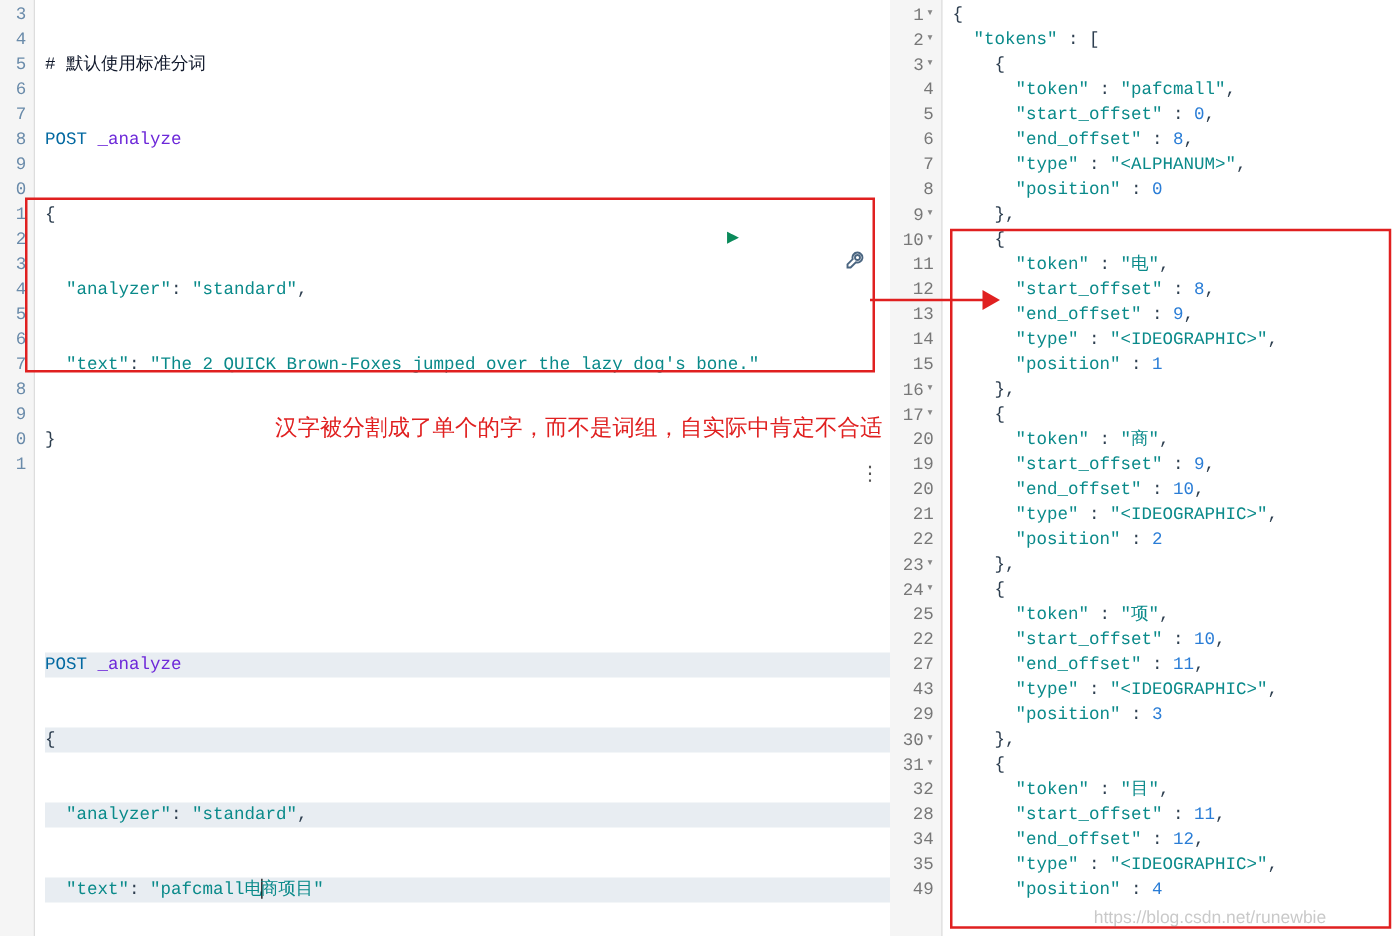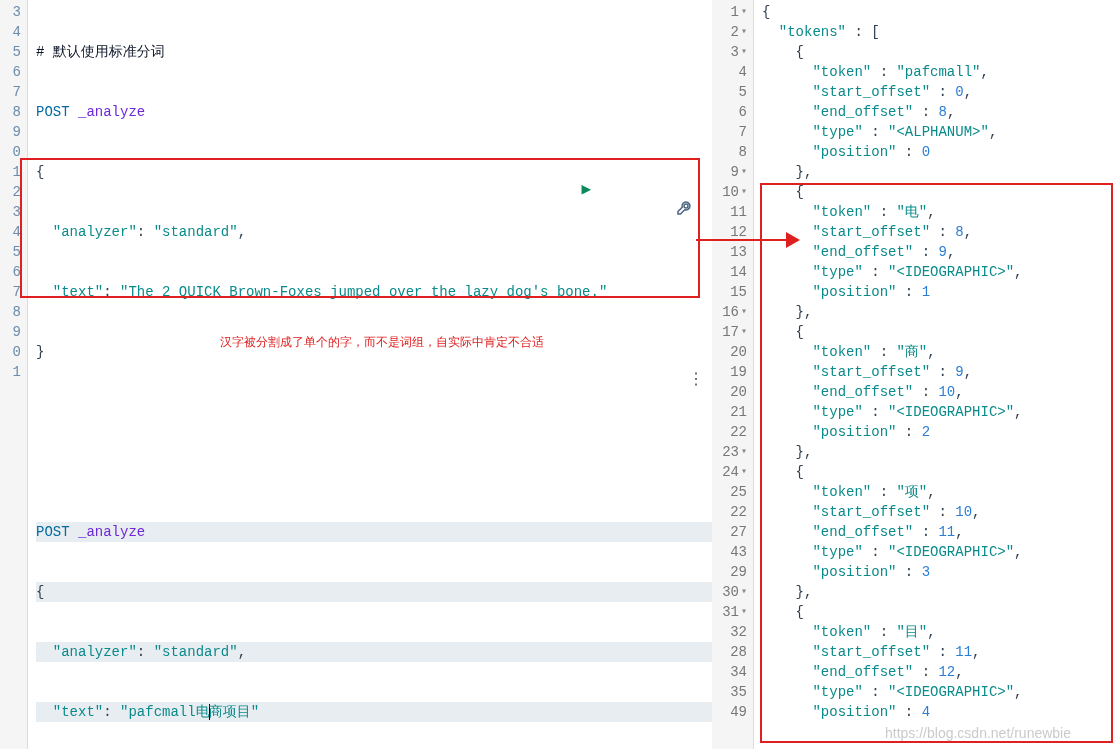--- a/index.html
+++ b/index.html
@@ -82,21 +82,21 @@
     font-size: 16px;
     cursor: pointer;
   }
   .gearbtn { color: #4a6580; }
   .actions { position:absolute; top:180px; right:20px; display:flex; gap:8px; }
   .annotation {
     position: absolute;
     top: 328px;
     left: 192px;
     color: #e02020;
-    font-size: 12px;
+    font-size: 18px;
     font-family: "Microsoft YaHei", sans-serif;
     line-height: 28px;
     width: 480px;
   }
   .arrow {
     position: absolute;
     top: 230px;
     left: 696px;
     width: 110px;
     height: 20px;
@@ -124,21 +124,21 @@
     position:absolute;
     top: 370px;
     right: 10px;
     color:#555;
     font-size:16px;
     letter-spacing: -2px;
   }
   .watermark {
     position:absolute;
     bottom: 8px;
-    right: 46px;
+    right: 56px;
     color: rgba(120,120,120,0.4);
     font-size: 14px;
     font-family: sans-serif;
   }
   .text-cursor {
     display:inline-block;
     width:1px;
     height:16px;
     background:#000;
     vertical-align: middle;

